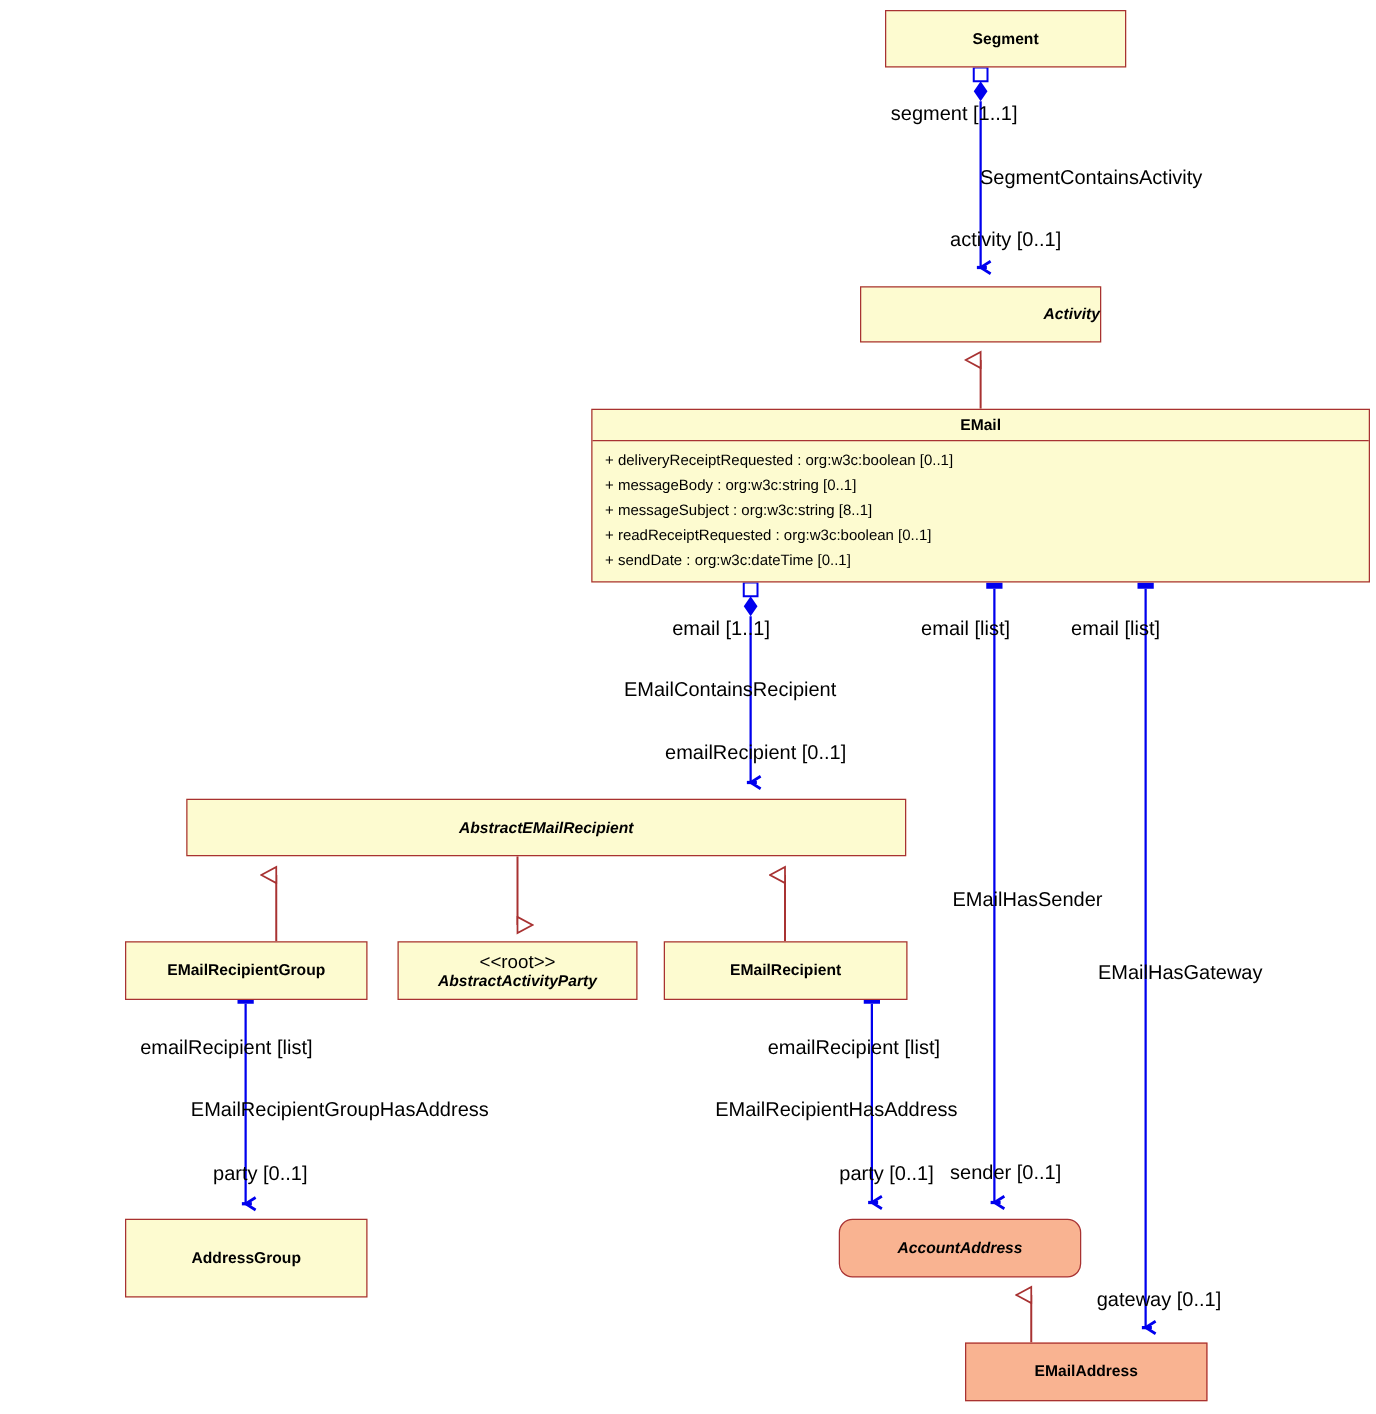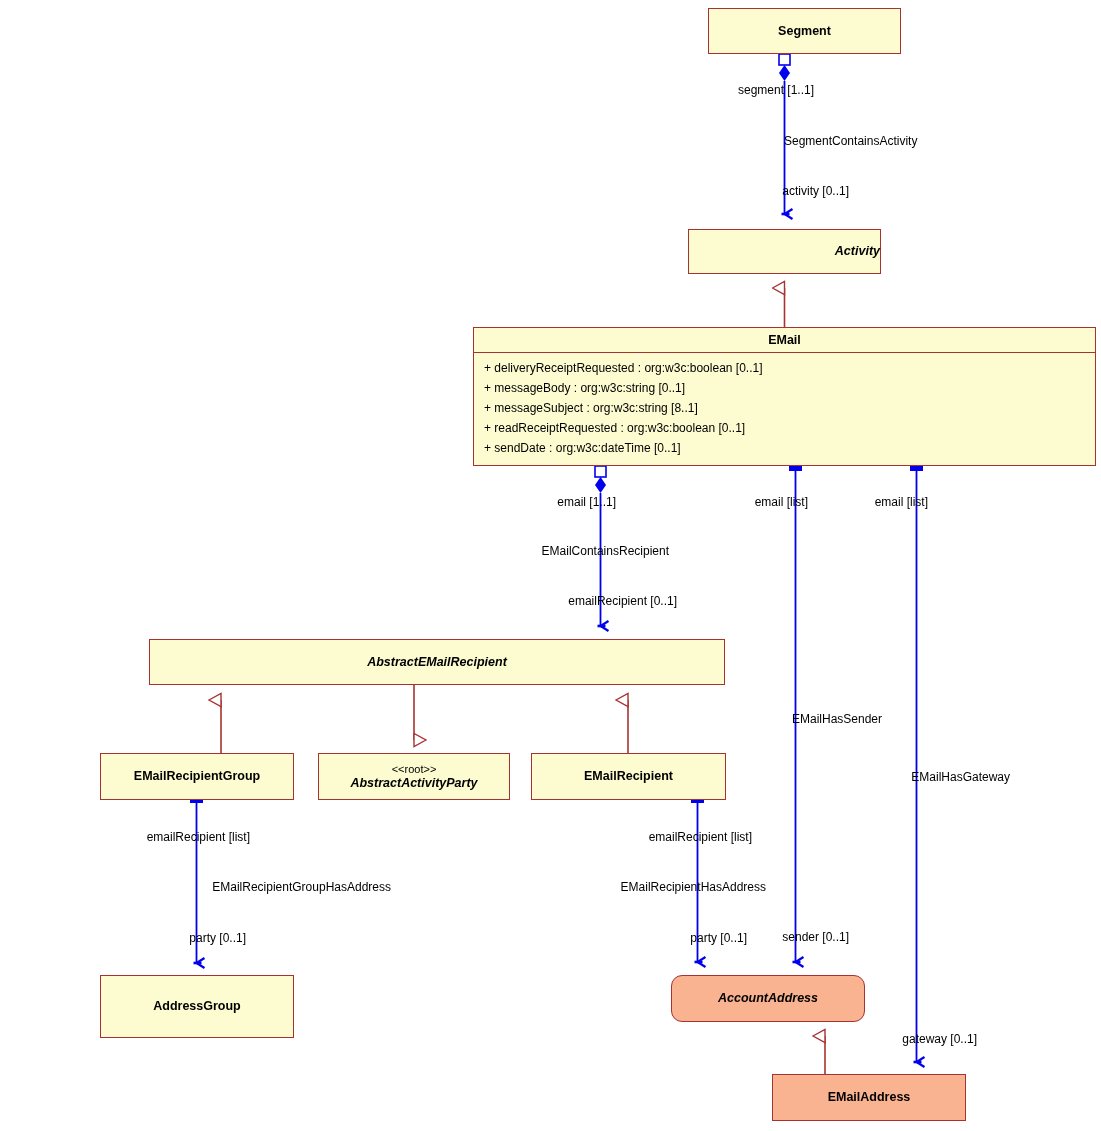--- a/index.html
+++ b/index.html
@@ -51,36 +51,36 @@
     flex-direction: column;
     align-items: center;
     justify-content: center;
   }
   .cls-title.italic {
     font-style: italic;
   }
   .stereotype {
     font-style: normal;
     font-weight: normal;
-    font-size: 11px;
+    font-size: 15px;
   }
   .cls-attrs {
     box-sizing: border-box;
     border-top: 1.6px solid #a83232;
     padding: 5px 0 6px 10px;
   }
   .attr-row {
     font-size: 12px;
     line-height: 20px;
     white-space: nowrap;
     color: #000000;
   }
   .edge-label {
     position: absolute;
-    font-size: 12px;
+    font-size: 16px;
     color: #000000;
     white-space: nowrap;
     line-height: 1;
   }
   .edge-label.anchor-end { transform: translateX(-100%); }
 </style>
 </head>
 <body>
 
 <div id="diagram">

